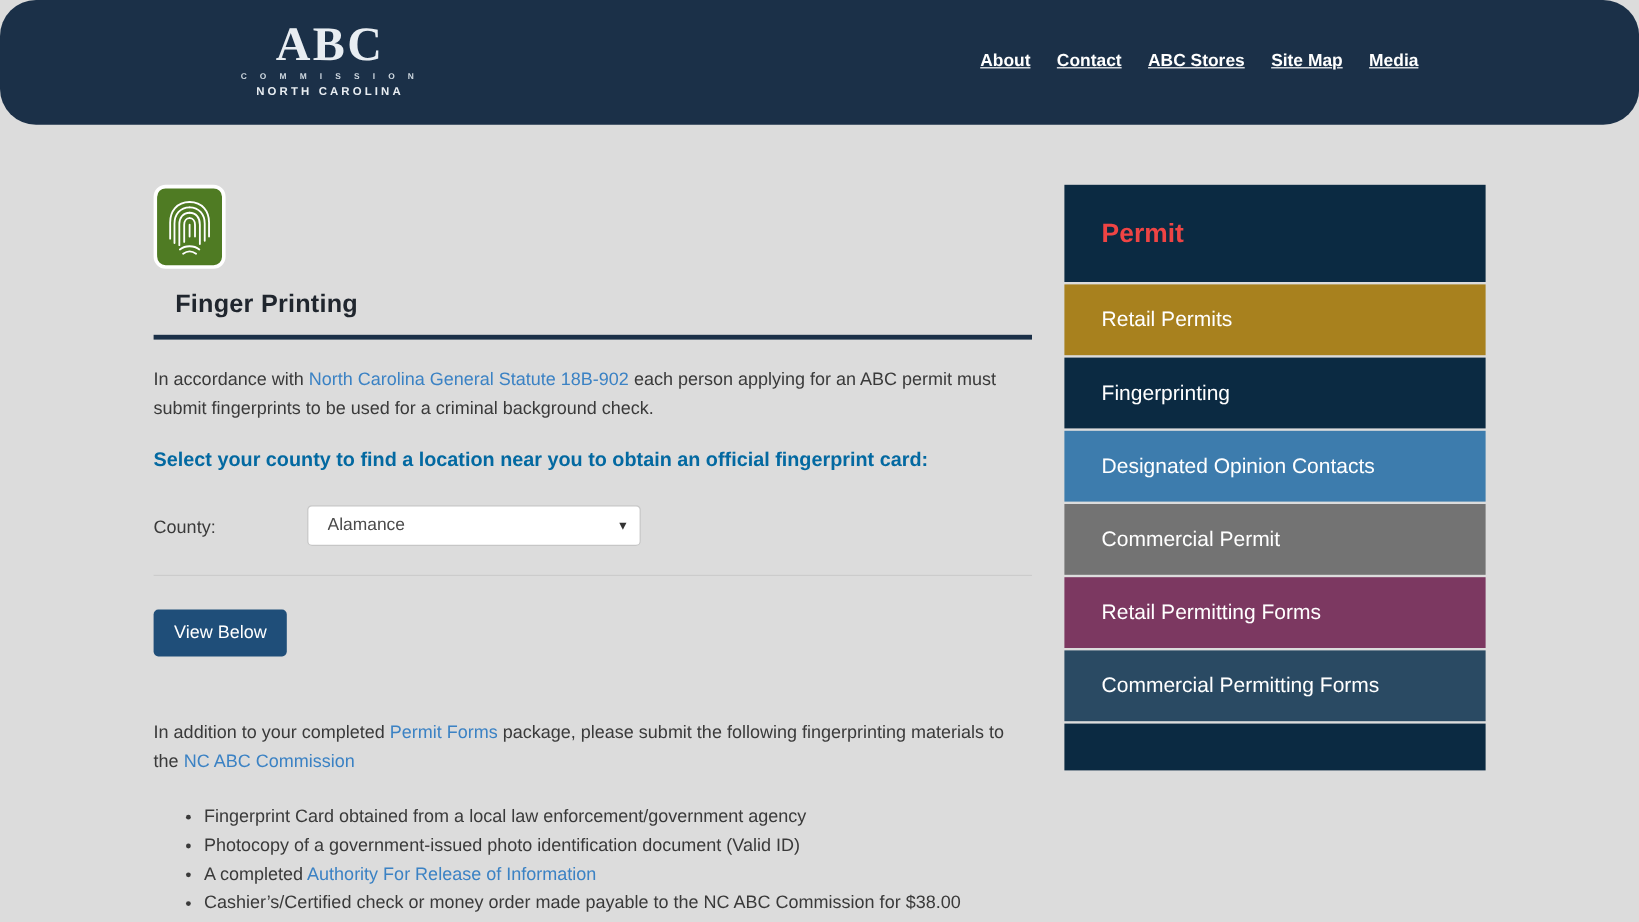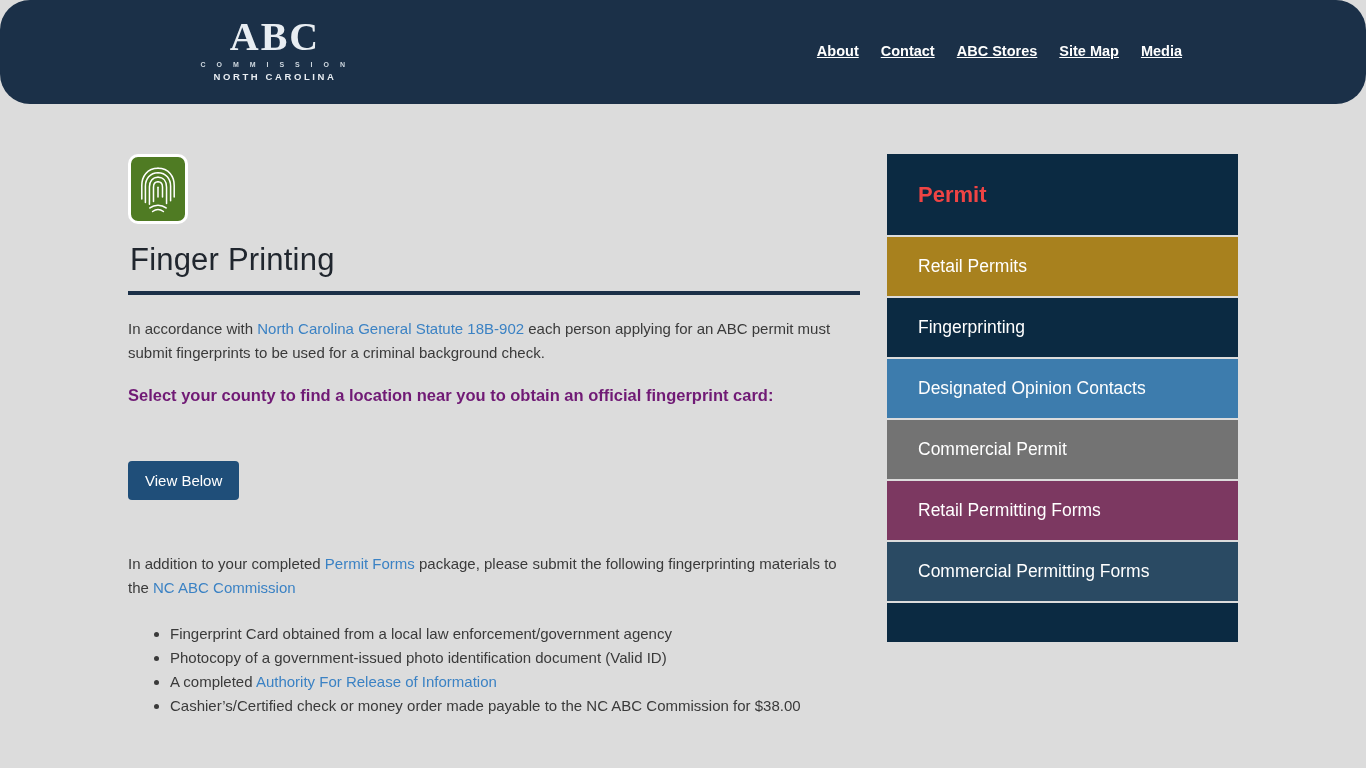--- a/index.html
+++ b/index.html
@@ -77,43 +77,43 @@
   }
   .fp-icon {
     width: 60px; height: 70px;
     border-radius: 10px;
     background: #4f7b23;
     border: 3px solid #ffffff;
     display: block;
     margin-bottom: 18px;
   }
   h1.page-title {
-    font-size: 31px;
-    font-weight: normal;
+    font-size: 21px;
+    font-weight: bold;
     color: #20262e;
-    margin: 0 0 13px 2px;
+    margin: 0 0 13px 18px;
     letter-spacing: 0.2px;
   }
   .title-rule {
     height: 4px;
     background: #1b3048;
     width: 732px;
     margin-bottom: 22px;
   }
   p.body-text {
     font-size: 15px;
     line-height: 24px;
     color: #3a3a3a;
     margin: 0 0 18px 0;
   }
   p.lead-bold {
     font-size: 16.5px;
     font-weight: bold;
     line-height: 24px;
-    color: #701a75;
+    color: #0369a1;
     margin: 0 0 26px 0;
   }
   a.inline-link { color: #3b82c4; text-decoration: none; }
 
   .form-row {
     display: flex;
     align-items: center;
     padding-bottom: 24px;
     border-bottom: 1px solid #cccccc;
     width: 732px;
@@ -240,20 +240,29 @@
 
     <h1 class="page-title">Finger Printing</h1>
     <div class="title-rule"></div>
 
     <p class="body-text">
       <span>In accordance with </span><a class="inline-link" href="#">North Carolina General Statute 18B-902</a><span> each person applying for an ABC permit must submit fingerprints to be used for a criminal background check.</span>
     </p>
 
     <p class="lead-bold">Select your county to find a location near you to obtain an official fingerprint card:</p>
 
+    <div class="form-row">
+      <div class="form-label">County:</div>
+      <div class="select-wrap">
+        <select class="county-select">
+          <option>Alamance</option>
+        </select>
+        <span class="select-chevron">▾</span>
+      </div>
+    </div>
 
     <button class="btn-view">View Below</button>
 
     <div class="closing">
       <p class="body-text">
         <span>In addition to your completed </span><a class="inline-link" href="#">Permit Forms</a><span> package, please submit the following fingerprinting materials to the </span><a class="inline-link" href="#">NC ABC Commission</a>
       </p>
 
       <ul class="materials">
         <li>

